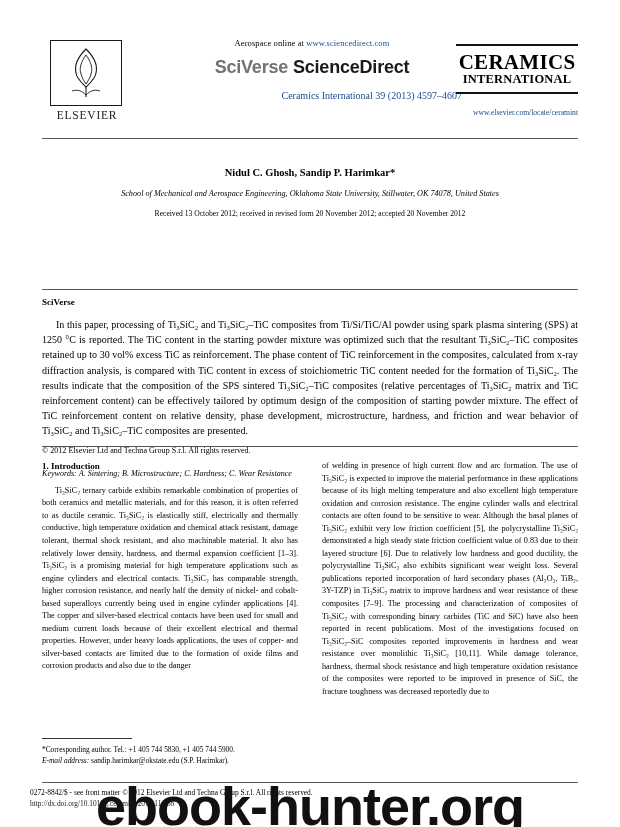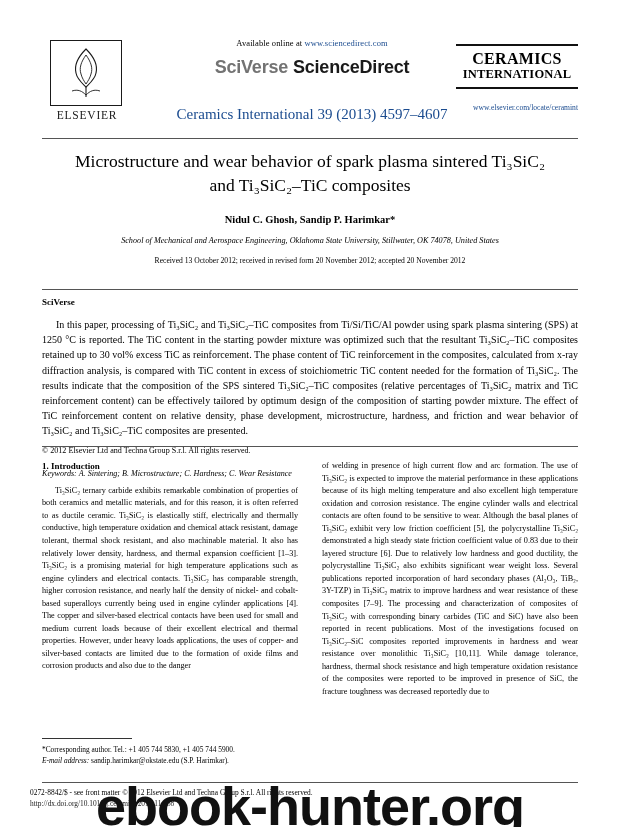--- a/index.html
+++ b/index.html
@@ -83,40 +83,41 @@
   .sciverse {
     margin-top: 9px;
     font-family: "Liberation Sans", sans-serif;
     font-size: 18px;
     font-weight: bold;
     letter-spacing: -0.2px;
   }
   .sciverse .sv1 { color: #737373; }
   .sciverse .sv2 { color: #1a1a1a; }
   .journal-ref {
-    margin-top: 28px;
-    font-size: 15px;
+    margin-top: 12px;
+    font-size: 10px;
     color: #1a4b8f;
+    text-align: right;
   }
 
   .ci-logo {
     position: absolute;
     right: 0px;
     top: 6px;
     width: 122px;
     text-align: center;
   }
   .ci-box {
     border-top: 2.5px solid #111;
     border-bottom: 2.5px solid #111;
     padding: 5px 0 5px 0;
   }
   .ci-line1 {
     font-family: "Liberation Serif", serif;
-    font-size: 16px;
+    font-size: 21px;
     font-weight: bold;
     letter-spacing: 0.3px;
     line-height: 1.05;
   }
   .ci-line2 {
     font-family: "Liberation Serif", serif;
     font-size: 12.5px;
     font-weight: bold;
     letter-spacing: 0.2px;
     line-height: 1.1;
@@ -308,45 +309,41 @@
           <path d="M22 40 L22 50" stroke="#1a1a1a" stroke-width="1.1"></path>
           <path d="M8 44 C14 42, 18 44, 22 48" fill="none" stroke="#1a1a1a" stroke-width="0.9"></path>
           <path d="M36 44 C30 42, 26 44, 22 48" fill="none" stroke="#1a1a1a" stroke-width="0.9"></path>
         </svg>
       </div>
       <div class="elsevier-word">ELSEVIER</div>
     </div>
 
     <div class="header-center">
       <div class="avail-online">
-        <span>Available online at</span>
+        <span>Aerospace online at</span>
         <a href="#" class="link">www.sciencedirect.com</a>
       </div>
       <div class="sciverse">
         <span class="sv1">SciVerse </span><span class="sv2">ScienceDirect</span>
       </div>
       <div class="journal-ref">Ceramics International 39 (2013) 4597–4607</div>
     </div>
 
     <div class="ci-logo">
       <div class="ci-box">
         <div class="ci-line1">CERAMICS</div>
         <div class="ci-line2">INTERNATIONAL</div>
       </div>
       <div class="ci-url">www.elsevier.com/locate/ceramint</div>
     </div>
   </div>
 
   <div class="rule rule-top"></div>
 
   <div class="title-block">
-    <div class="paper-title">
-      <div>Microstructure and wear behavior of spark plasma sintered Ti₃SiC₂</div>
-      <div>and Ti₃SiC₂–TiC composites</div>
-    </div>
     <div class="authors">Nidul C. Ghosh, Sandip P. Harimkar*</div>
     <div class="affiliation">School of Mechanical and Aerospace Engineering, Oklahoma State University, Stillwater, OK 74078, United States</div>
     <div class="dates">
       <div>Received 13 October 2012; received in revised form 20 November 2012; accepted 20 November 2012</div>
     </div>
   </div>
 
   <div class="rule rule-abs-top"></div>
 
   <div class="abstract">

